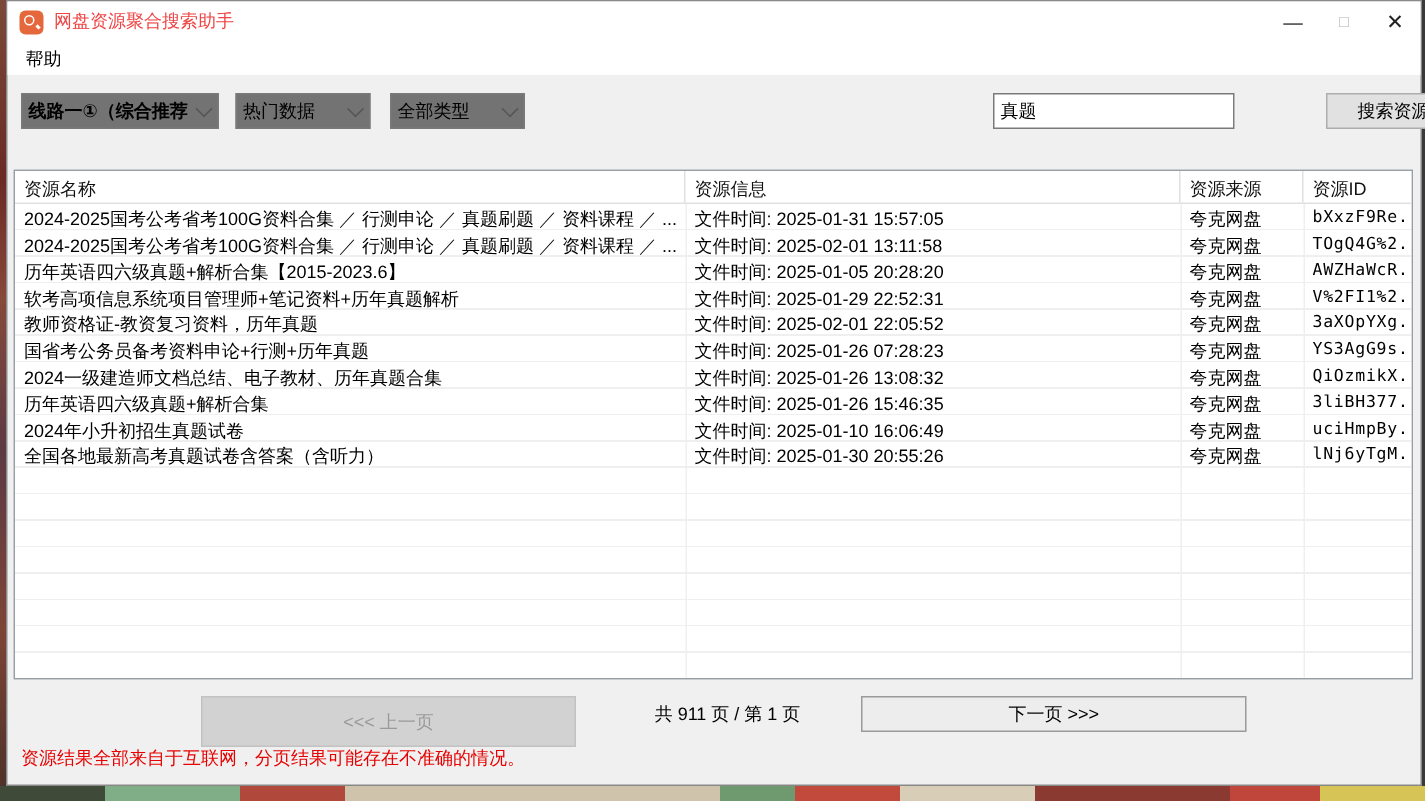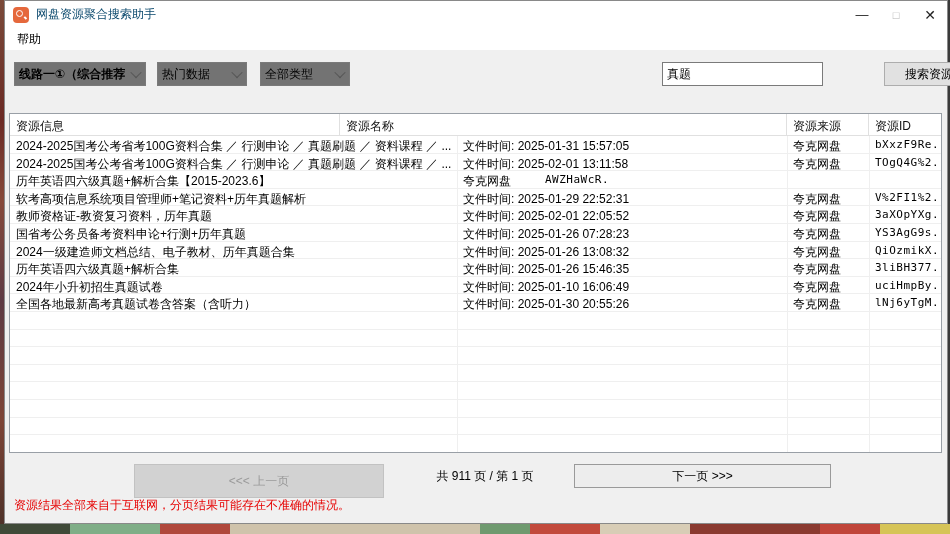--- a/index.html
+++ b/index.html
@@ -15,21 +15,21 @@
   
   .window { position:absolute; left:4px; top:0; width:944px; height:524px;
     background:#f0f0f0; border:1px solid #898989; }
 
   
   .titlebar { position:absolute; left:0; top:0; width:100%; height:27px; background:#ffffff; display:flex; align-items:center; }
   .app-icon { width:16px; height:16px; margin-left:8px; border-radius:4px;
     background:var(--accent,#e5683c); position:relative; flex:0 0 auto; }
   .app-icon .lens { position:absolute; left:3px; top:3px; width:7px; height:7px; border:1.6px solid #fff; border-radius:50%; }
   .app-icon .handle { position:absolute; left:10.5px; top:10.5px; width:3px; height:1.6px; background:#fff; transform:rotate(45deg); }
-  .title-text { margin-left:7px; font-size:12px; color:#0c4a6e; }
+  .title-text { margin-left:7px; font-size:12px; color:#ef4444; }
   .win-controls { margin-left:auto; display:flex; height:100%; }
   .win-btn { width:34px; height:100%; display:flex; align-items:center; justify-content:center; font-size:13px; color:#222; cursor:default; }
   .win-btn.max { color:#b4b4b4; font-size:11px; }
   .win-btn.close { font-size:14px; }
 
   
   .menubar { position:absolute; left:0; top:27px; width:100%; height:22px; background:#ffffff; display:flex; align-items:center; }
   .menu-item { font-size:12px; color:#000; padding:2px 8px; margin-left:4px; }
 
   
@@ -116,22 +116,22 @@
     <span class="chev">
         <span class="chev-glyph"></span>
       </span>
   </div>
 
   <input class="search-input" type="text" value="真题" style="">
   <button class="search-btn">搜索资源</button>
 
   <div class="table-wrap">
     <div class="tbl-header">
+      <div class="th col-name">资源名称</div>
       <div class="th col-info">资源信息</div>
-      <div class="th col-name">资源名称</div>
       <div class="th col-source">资源来源</div>
       <div class="th col-id">资源ID</div>
     </div>
     <div class="tbl-body">
       <div class="vline v1"></div>
       <div class="vline v2"></div>
       <div class="vline v3"></div>
 
     <div class="trow">
       <div class="td col-name">2024-2025国考公考省考100G资料合集 ／ 行测申论 ／ 真题刷题 ／ 资料课程 ／ ...</div>
@@ -142,20 +142,21 @@
 
     <div class="trow">
       <div class="td col-name">2024-2025国考公考省考100G资料合集 ／ 行测申论 ／ 真题刷题 ／ 资料课程 ／ ...</div>
       <div class="td col-info">文件时间: 2025-02-01 13:11:58</div>
       <div class="td col-source">夸克网盘</div>
       <div class="td col-id id">TOgQ4G%2...</div>
     </div>
 
     <div class="trow">
       <div class="td col-name">历年英语四六级真题+解析合集【2015-2023.6】</div>
+      <div class="td col-info">文件时间: 2025-01-05 20:28:20</div>
       <div class="td col-source">夸克网盘</div>
       <div class="td col-id id">AWZHaWcR...</div>
     </div>
 
     <div class="trow">
       <div class="td col-name">软考高项信息系统项目管理师+笔记资料+历年真题解析</div>
       <div class="td col-info">文件时间: 2025-01-29 22:52:31</div>
       <div class="td col-source">夸克网盘</div>
       <div class="td col-id id">V%2FI1%2...</div>
     </div>

